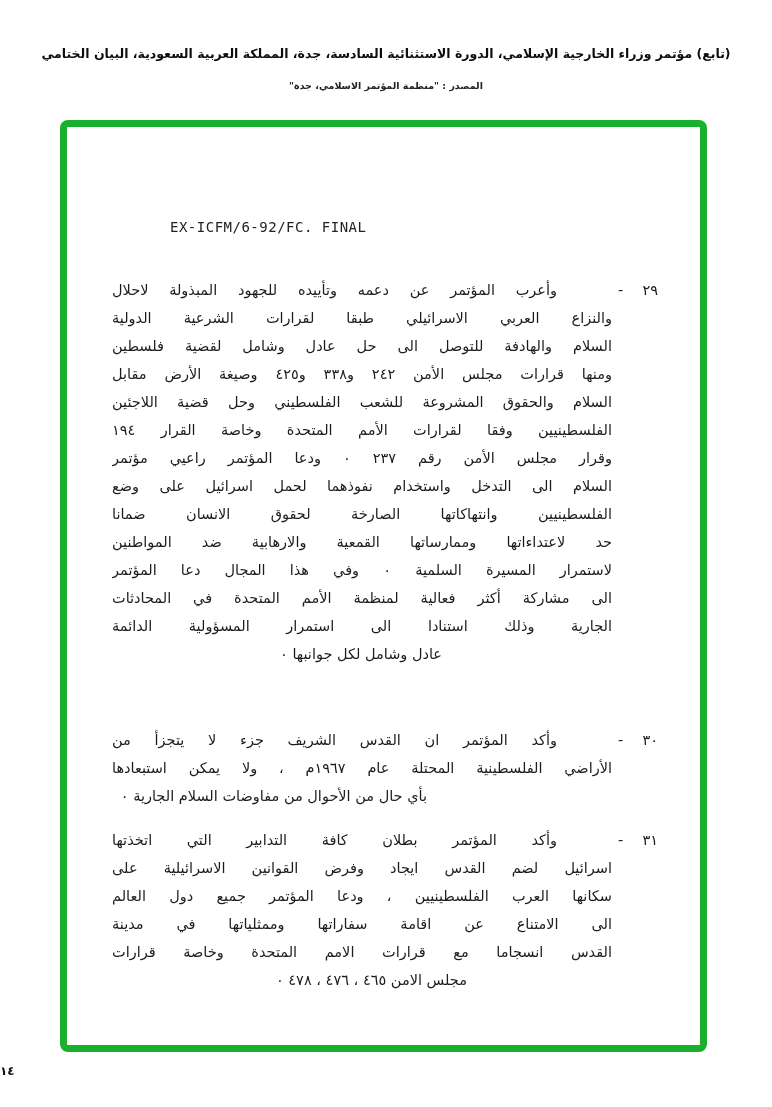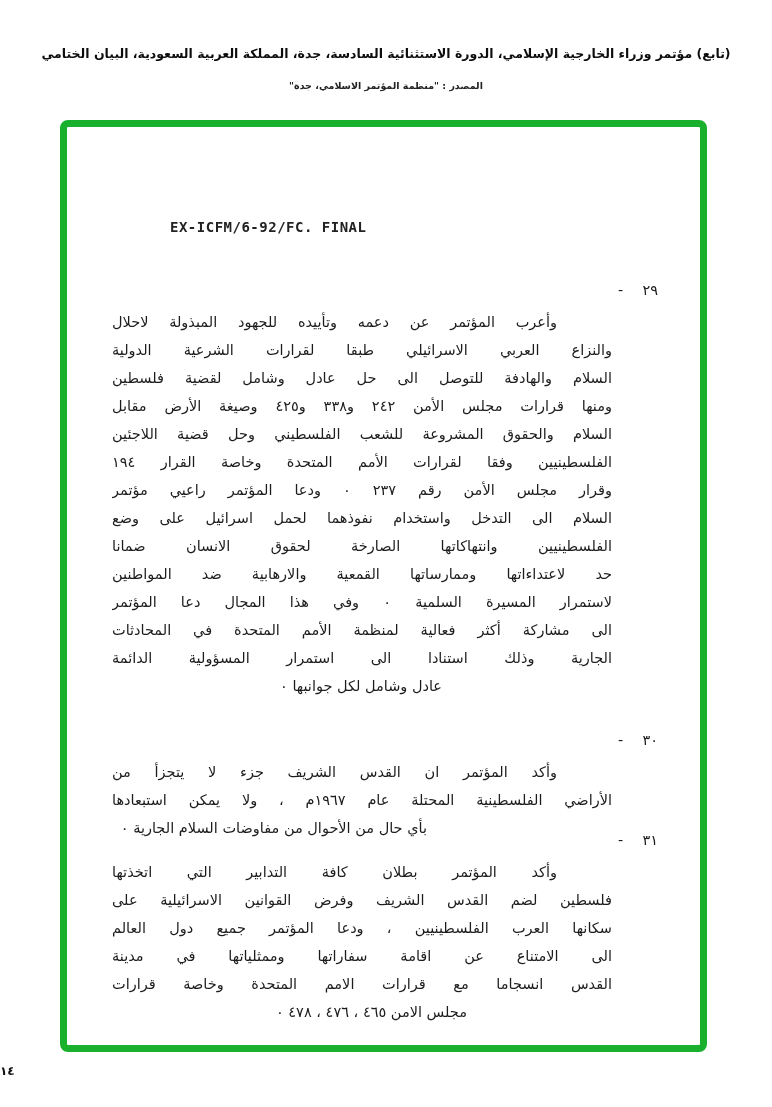--- a/index.html
+++ b/index.html
@@ -17,38 +17,38 @@
     direction:rtl; font-weight:bold; font-size:9.5px; color:#222222;
   }
   .frame {
     position:absolute; left:60px; top:120px; width:647px; height:932px;
     box-sizing:border-box; border:7px solid #18b02d; border-radius:8px;
     background:#ffffff;
   }
   .docref {
     position:absolute; left:170px; top:219px;
     font-family:"DejaVu Sans Mono", monospace; font-size:14px;
-    letter-spacing:0.5px; color:#222222; direction:ltr;font-weight:bold;
+    letter-spacing:0.5px; color:#222222; direction:ltr;
   }
   .para {
     position:absolute; left:112px; width:546px;
     display:flex; flex-direction:row; direction:rtl;
     font-size:14.5px; line-height:28px; color:#1c1c1c;
   }
   .para-num {
     width:40px; flex:0 0 40px; display:flex; direction:rtl;
     justify-content:space-between; align-items:flex-start;
     margin-left:6px; font-size:14.5px;
   }
   .para-body { width:500px; flex:0 0 500px; }
   .line {
     text-align:justify; text-align-last:justify;
     overflow:hidden; white-space:normal;
   }
-  .line.first { padding-right:55px;margin-top:32px; }
+  .line.first { padding-right:55px; }
   .line.last  { text-align-last:right; }
   .line.last-p29 { padding-right:170px; }
   .line.last-p30 { padding-right:185px; }
   .line.last-p31 { padding-right:145px; }
   .p29 { top:276px; }
   .p30 { top:726px; }
   .p31 { top:826px; }
   .pagenum {
     position:absolute; top:1064px; left:0; right:0; text-align:left;
     direction:rtl; font-size:12px; font-weight:bold; color:#111111;
@@ -102,21 +102,21 @@
     </div>
   </div>
 
   <div class="para p31">
     <div class="para-num">
       <span>٣١</span>
       <span>-</span>
     </div>
     <div class="para-body">
       <div class="line first">وأكد المؤتمر بطلان كافة التدابير التي اتخذتها</div>
-      <div class="line">فلسطين لضم القدس الشريف وفرض القوانين الاسرائيلية على</div>
+      <div class="line">اسرائيل لضم القدس ايجاد وفرض القوانين الاسرائيلية على</div>
       <div class="line">سكانها العرب الفلسطينيين ، ودعا المؤتمر جميع دول العالم</div>
       <div class="line">الى الامتناع عن اقامة سفاراتها وممثلياتها في مدينة</div>
       <div class="line">القدس انسجاما مع قرارات الامم المتحدة وخاصة قرارات</div>
       <div class="line last last-p31">مجلس الامن ٤٦٥ ، ٤٧٦ ، ٤٧٨ ٠</div>
     </div>
   </div>
 
   <div class="pagenum">١٤</div>
 
 </div>

